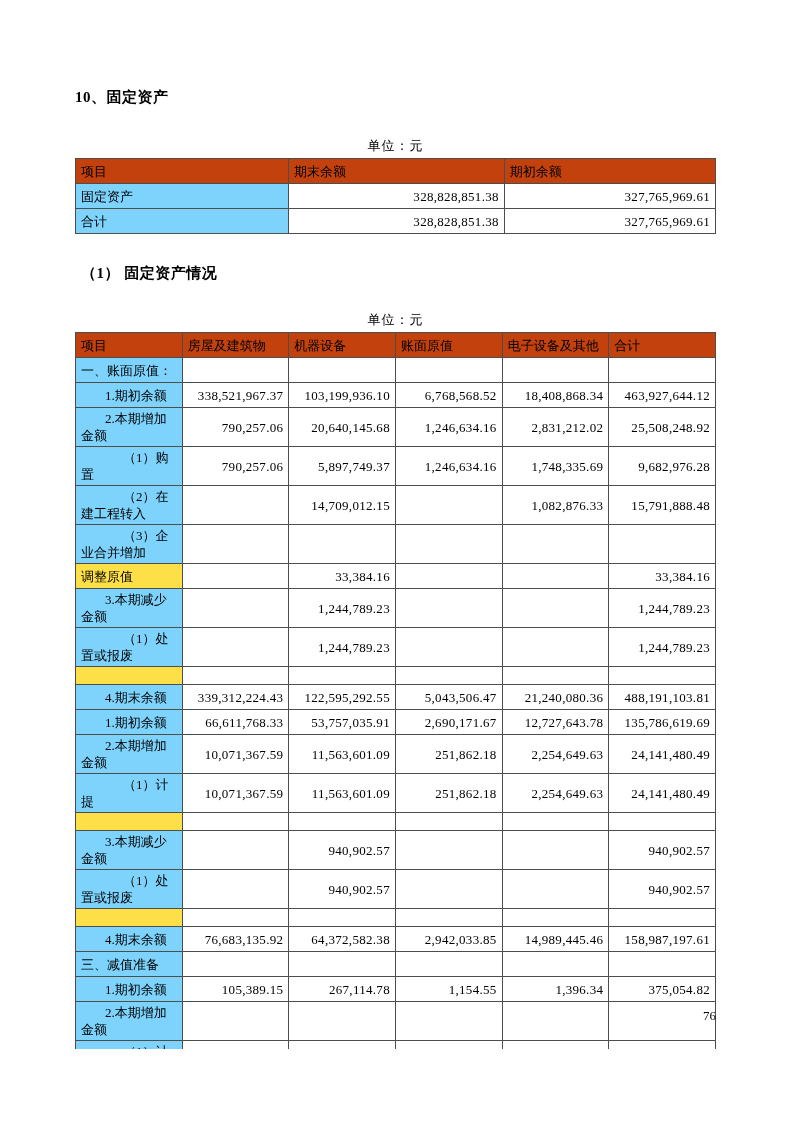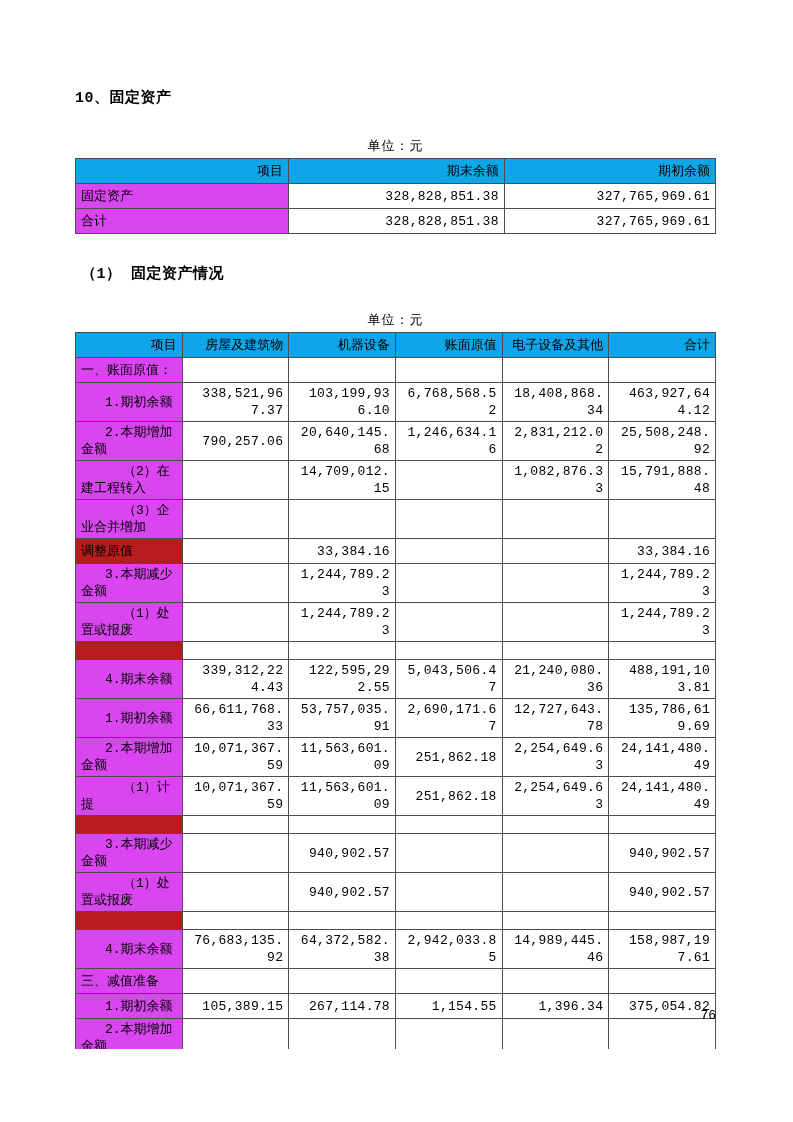--- a/index.html
+++ b/index.html
@@ -3,48 +3,47 @@
 <meta charset="utf-8">
 <style>
   html,body{margin:0;padding:0;background:#ffffff;}
   body{font-family:"Liberation Serif","DejaVu Serif",serif;color:#000;}
   .page{
     position:relative;
     width:793px;height:1049px;
     margin:0 auto;background:#fff;overflow:hidden;
     box-sizing:border-box;
     padding:88px 77px 10px 75px;
-    font-family:Liberation Mono, monospace;
   }
   .doc-title{
     font-size:15px;font-weight:bold;letter-spacing:.5px;margin:0 0 30px 0;
   }
   .unit-row{
     text-align:center;font-size:13px;margin:0 0 3px 0;letter-spacing:1px;
   }
   table{
     width:100%;border-collapse:collapse;table-layout:fixed;
     font-size:13px;
   }
   th,td{
     border:1px solid #4d4d4d;
     padding:2px 5px;
     line-height:17px;
     vertical-align:middle;
     overflow:hidden;
     word-break:break-all;
   }
   th{
-    background:#0ea5e9;font-weight:normal;text-align:right;
+    background:#c2410c;font-weight:normal;text-align:left;
     height:20px;
   }
   td.label{
-    background:#d946ef;text-align:left;
-  }
-  td.label.plain{background:#b91c1c;}
+    background:#7dd3fc;text-align:left;
+  }
+  td.label.plain{background:#fde047;}
   td.num{
     text-align:right;background:#fff;letter-spacing:.3px;
   }
   td.ind-1{text-indent:24px;}
   td.ind-2{text-indent:42px;}
   tr.single td{height:20px;}
   tr.empty td{height:15px;padding:1px 5px;}
   .section-heading{
     font-size:15px;font-weight:bold;margin:30px 0 0 6px;letter-spacing:.5px;
   }
@@ -135,20 +134,28 @@
           <td class="num">463,927,644.12</td>
         </tr>
         <tr class="">
           <td class="label ind-1">2.本期增加金额</td>
           <td class="num">790,257.06</td>
           <td class="num">20,640,145.68</td>
           <td class="num">1,246,634.16</td>
           <td class="num">2,831,212.02</td>
           <td class="num">25,508,248.92</td>
         </tr>
+        <tr class="single">
+          <td class="label ind-2">（1）购置</td>
+          <td class="num">790,257.06</td>
+          <td class="num">5,897,749.37</td>
+          <td class="num">1,246,634.16</td>
+          <td class="num">1,748,335.69</td>
+          <td class="num">9,682,976.28</td>
+        </tr>
         <tr class="">
           <td class="label ind-2">（2）在建工程转入</td>
           <td class="num"></td>
           <td class="num">14,709,012.15</td>
           <td class="num"></td>
           <td class="num">1,082,876.33</td>
           <td class="num">15,791,888.48</td>
         </tr>
         <tr class="">
           <td class="label ind-2">（3）企业合并增加</td>

